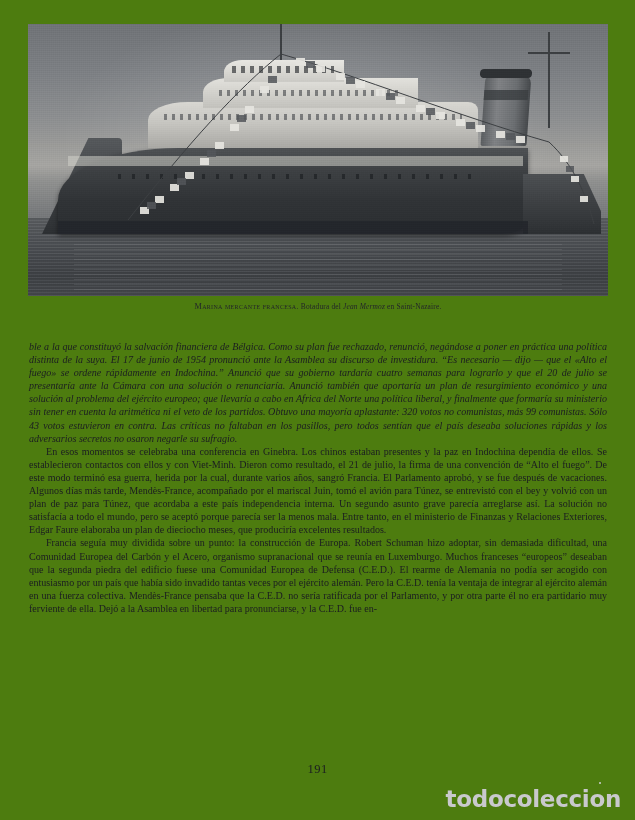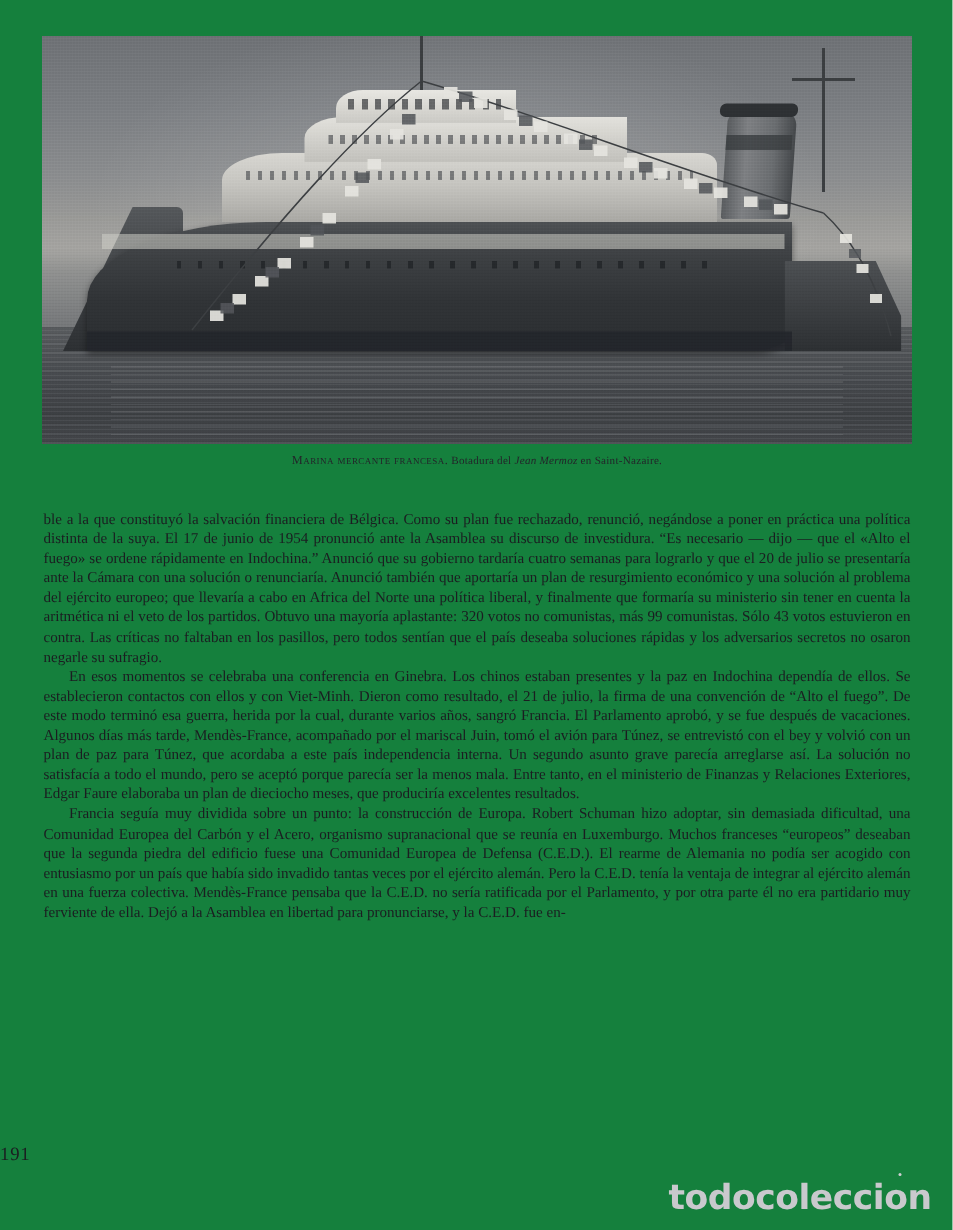--- a/index.html
+++ b/index.html
@@ -10,21 +10,21 @@
     background: #ffffff;
     font-family: "Liberation Serif", "DejaVu Serif", serif;
     overflow: hidden;
     position: relative;
   }
 
   .page {
     position: relative;
     width: 635px;
     height: 820px;
-    background: #15803d;
+    background: #4d7c0f;
     padding: 0;
   }
 
   
   .plate-wrap {
     position: absolute;
     left: 28px;
     top: 24px;
     width: 580px;
     height: 272px;
@@ -259,28 +259,28 @@
     line-height: 13.1px;
     color: #1b1d21;
     text-align: justify;
     text-justify: inter-word;
     hyphens: none;
   }
   .body-col p {
     margin: 0;
     text-indent: 17px;
   }
-  .body-col p.noindent { text-indent: 0; }
+  .body-col p.noindent { text-indent: 0; font-style: italic; }
   .body-col p:last-child { margin-bottom: 12px; }
 
   .pageno {
     position: absolute;
     left: 0; right: 0;
     top: 762px;
-    text-align: left;
+    text-align: center;
     font-size: 12.5px;
     color: #1b1d21;
     letter-spacing: .5px;
   }
 
   .watermark {
     position: absolute;
     right: 14px;
     bottom: 8px;
     font-family: "DejaVu Sans", "Liberation Sans", sans-serif;

